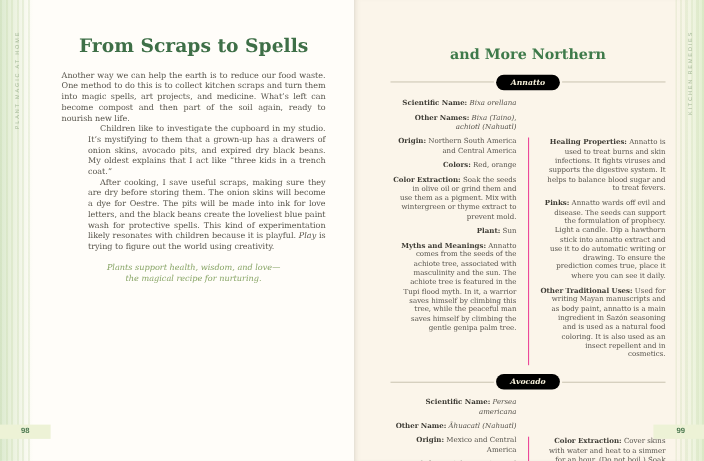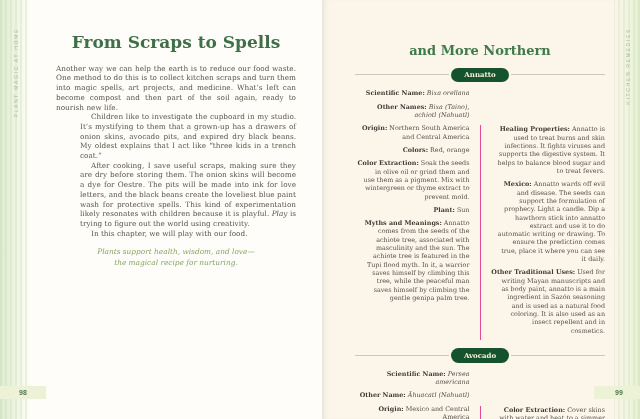--- a/index.html
+++ b/index.html
@@ -55,21 +55,21 @@
       linear-gradient(to left, #e2eecf 0, #eef4df 35%, rgba(255,255,255,0) 100%);
   }
   .right-content { position:absolute; left:33px; right:35px; top:27px; }
   .catalog-title {
     text-align:center; color:#3e7a4a; font-weight:bold;
     font-size:13px; line-height:1.22; margin:0 0 9px 0;
   }
   .badge-row { display:flex; align-items:center; margin:8px 0 7px 0; }
   .badge-row .rule { flex:1; border-top:1px solid #cdc8b5; height:0; }
   .badge {
-    background:#14532d; color:#f6f0da; font-weight:bold;
+    background:#000000; color:#f6f0da; font-style:italic; font-weight:bold;
     font-size:7px; line-height:1; padding:3.5px 13px 4px 13px; border-radius:9px;
     margin:0 2px; white-space:nowrap;
   }
   .cols { display:flex; }
   .col { flex:1; min-width:0; }
   .col.first  { padding-right:10px; }
   .col.second { padding-left:10px; border-left:1px solid #ec4899;margin-top:36px; }
   .field {
     color:#54514a; font-size:6.4px; line-height:1.3; text-align:right;
     margin:0 0 5px 0; padding-left:7px; text-indent:-7px;
@@ -85,21 +85,20 @@
   <div class="page-left">
     <div class="edge-left"></div>
     <div class="margin-text left">Plant Magic at Home</div>
 
     <div class="left-content">
       <h1 class="chapter-heading">From Scraps to Spells</h1>
       <div class="body-copy">
         <p>Another way we can help the earth is to reduce our food waste. One method to do this is to collect kitchen scraps and turn them into magic spells, art projects, and medicine. What’s left can become compost and then part of the soil again, ready to nourish new life.</p>
         <p>Children like to investigate the cupboard in my studio. It’s mystifying to them that a grown-up has a drawers of onion skins, avocado pits, and expired dry black beans. My oldest explains that I act like “three kids in a trench coat.”</p>
         <p><span>After cooking, I save useful scraps, making sure they are dry before storing them. The onion skins will become a dye for Oestre. The pits will be made into ink for love letters, and the black beans create the loveliest blue paint wash for protective spells. This kind of experimentation likely resonates with children because it is playful. </span><i>Play</i><span> is trying to figure out the world using creativity.</span></p>
-        <p>In this chapter, we will play with our food.</p>
       </div>
       <div class="chapter-quote">
         <div>Plants support health, wisdom, and love—</div>
         <div>the magical recipe for nurturing.</div>
       </div>
     </div>
 
     <div class="folio left">98</div>
   </div>
 
@@ -124,21 +123,21 @@
             <p class="field"><b>Scientific Name:</b> <span class="i">Bixa orellana</span></p>
             <p class="field"><b>Other Names:</b> <span class="i">Bixa (Taino), achiotl (Nahuatl)</span></p>
             <p class="field"><b>Origin:</b> <span>Northern South America and Central America</span></p>
             <p class="field"><b>Colors:</b> <span>Red, orange</span></p>
             <p class="field"><b>Color Extraction:</b> <span>Soak the seeds in olive oil or grind them and use them as a pigment. Mix with wintergreen or thyme extract to prevent mold.</span></p>
             <p class="field"><b>Plant:</b> <span>Sun</span></p>
             <p class="field"><b>Myths and Meanings:</b> <span>Annatto comes from the seeds of the achiote tree, associated with masculinity and the sun. The achiote tree is featured in the Tupi flood myth. In it, a warrior saves himself by climbing this tree, while the peaceful man saves himself by climbing the gentle genipa palm tree.</span></p>
           </div>
           <div class="col second">
             <p class="field"><b>Healing Properties:</b> <span>Annatto is used to treat burns and skin infections. It fights viruses and supports the digestive system. It helps to balance blood sugar and to treat fevers.</span></p>
-            <p class="field"><b>Mexico:</b> <span>Annatto wards off evil and disease. The seeds can support the formulation of prophecy. Light a candle. Dip a hawthorn stick into annatto extract and use it to do automatic writing or drawing. To ensure the prediction comes true, place it where you can see it daily.</span></p>
+            <p class="field"><b>Pinks:</b> <span>Annatto wards off evil and disease. The seeds can support the formulation of prophecy. Light a candle. Dip a hawthorn stick into annatto extract and use it to do automatic writing or drawing. To ensure the prediction comes true, place it where you can see it daily.</span></p>
             <p class="field"><b>Other Traditional Uses:</b> <span>Used for writing Mayan manuscripts and as body paint, annatto is a main ingredient in Sazón seasoning and is used as a natural food coloring. It is also used as an insect repellent and in cosmetics.</span></p>
           </div>
         </div>
       </div>
 
       <div>
         <div class="badge-row">
           <div class="rule"></div>
           <div class="badge">Avocado</div>
           <div class="rule"></div>

